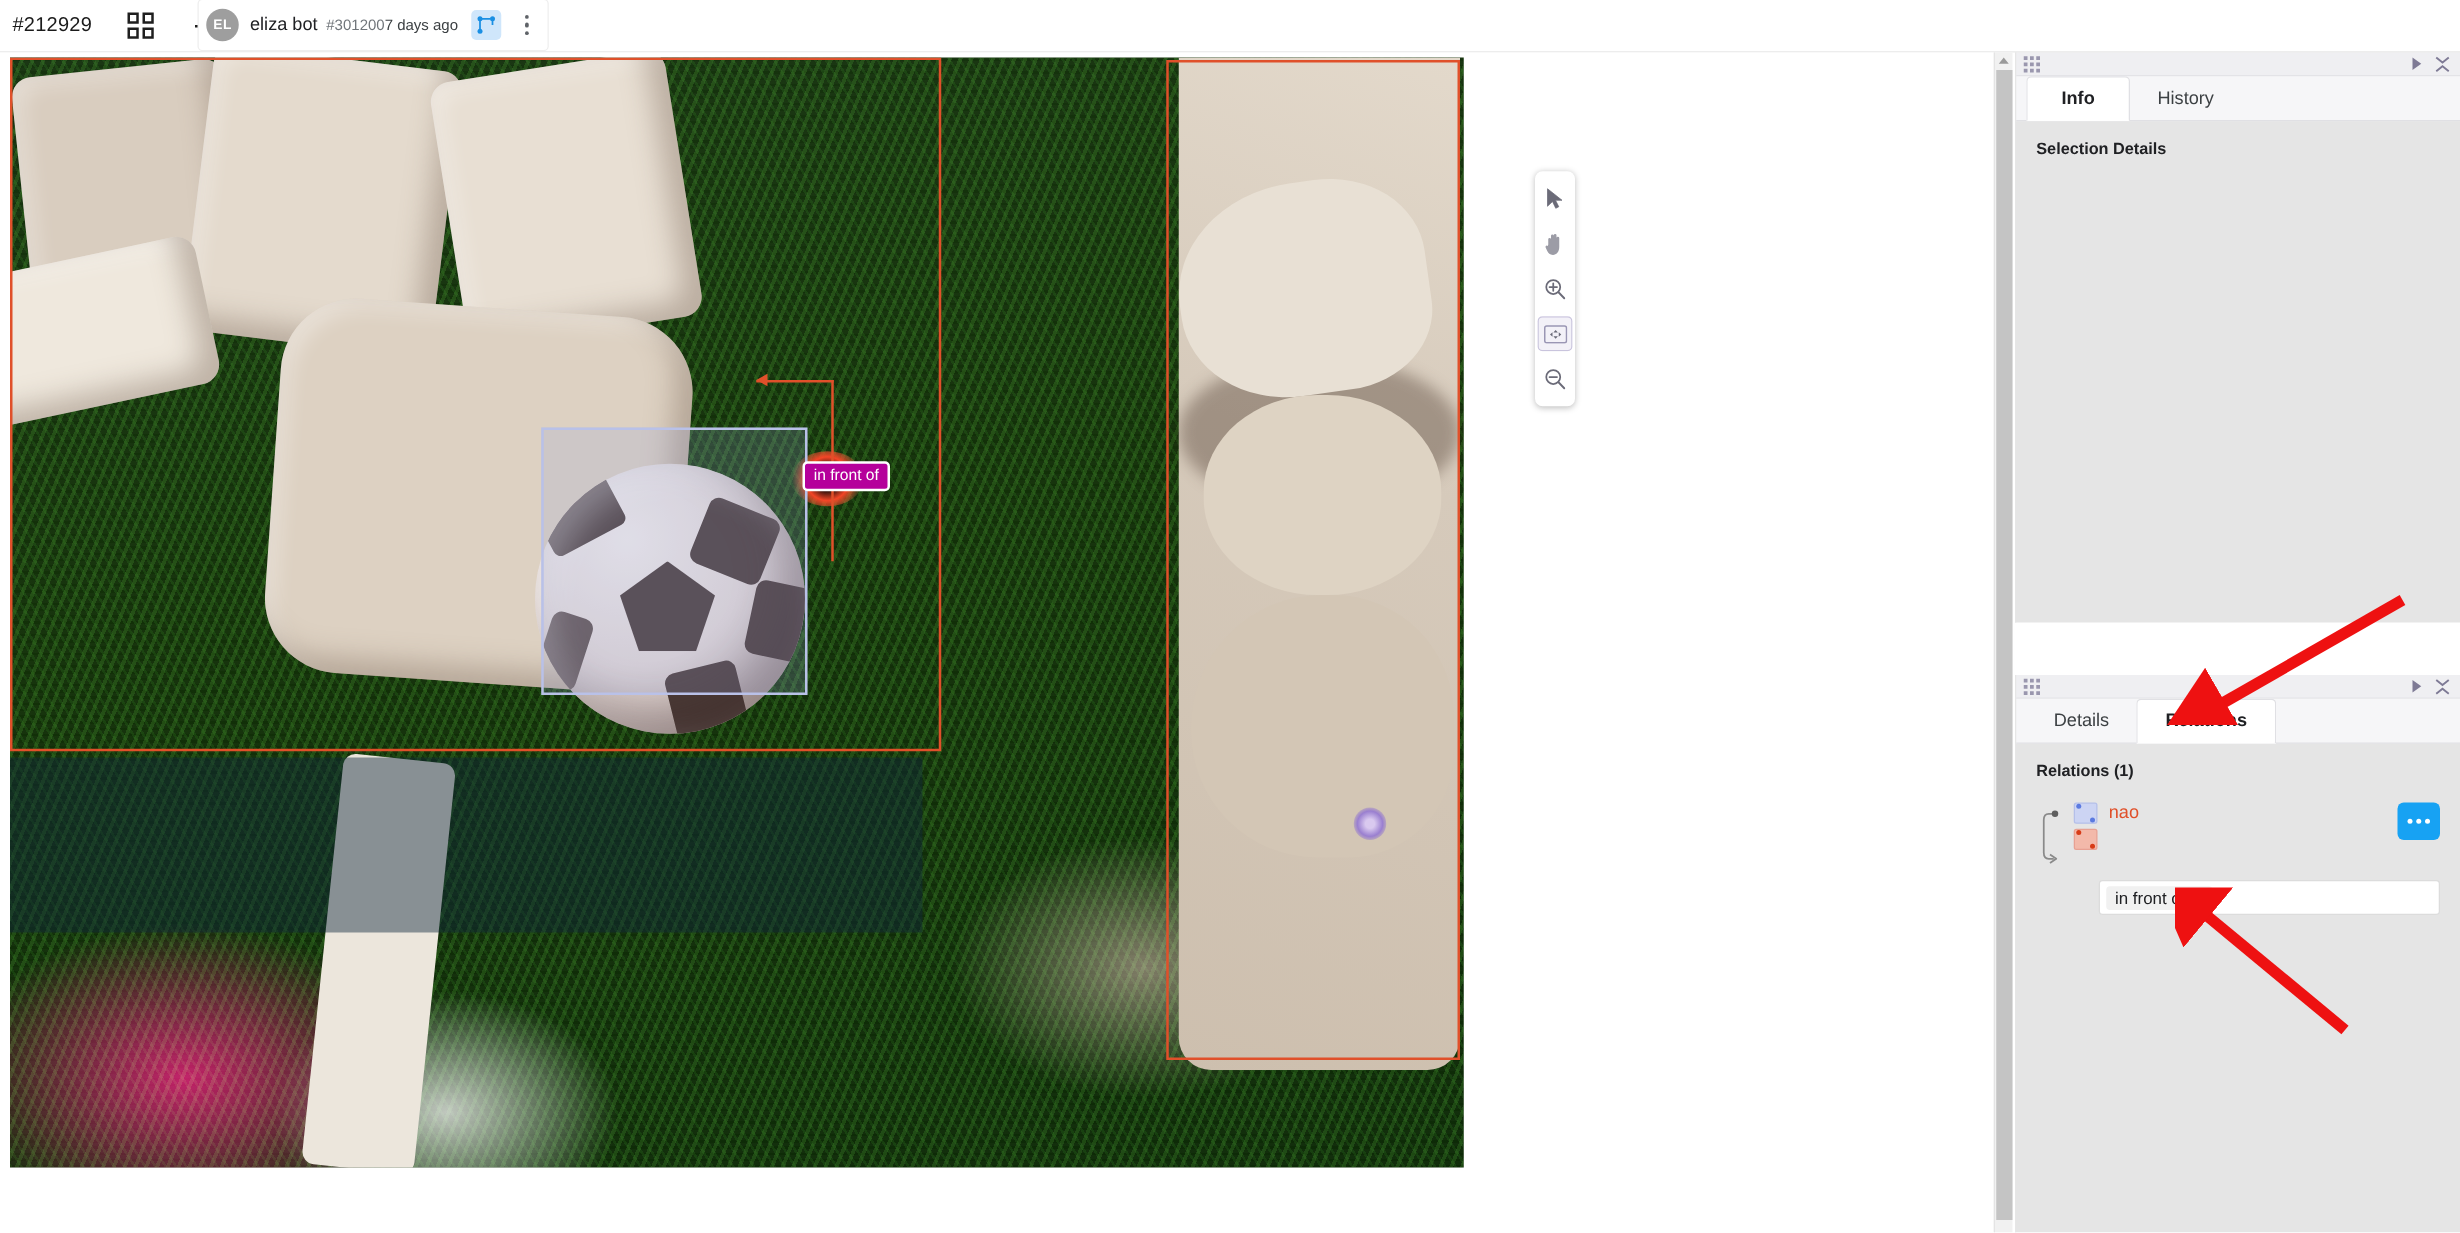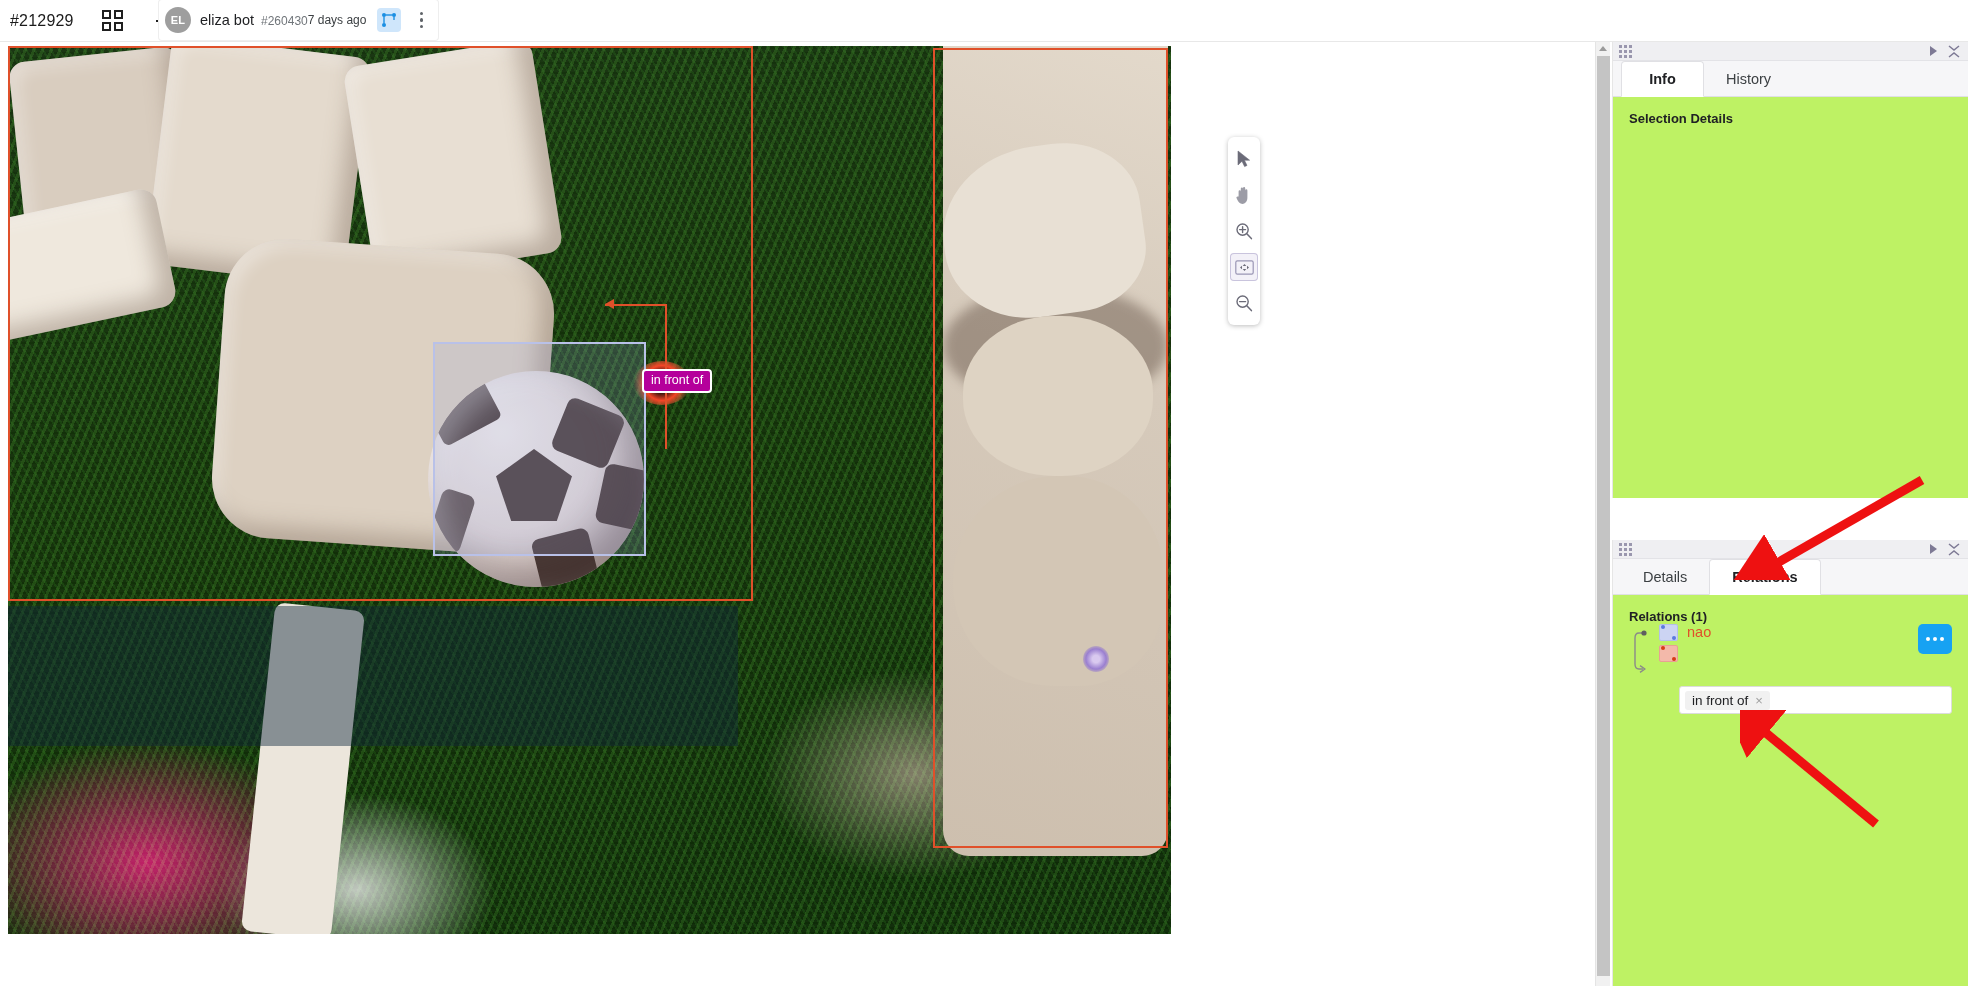--- a/index.html
+++ b/index.html
@@ -171,21 +171,21 @@
   .canvas-scroll .up {
     position:absolute; left:3px; top:4px; width:0; height:0;
     border-left:4.5px solid transparent; border-right:4.5px solid transparent; border-bottom:5px solid #9a9a9a;
   }
   .canvas-scroll .thumb {
     position:absolute; left:1px; top:14px; width:13px; height:920px; background:#c4c4c4; border-radius:0;
   }
 
   
   .rpanel {
-    position:absolute; left:1612px; width:356px; background:#bef264;
+    position:absolute; left:1612px; width:356px; background:#e5e5e5;
     border-left:1px solid #e6e6e6;
   }
   .rpanel-top { top:42px; height:456px; }
   .rpanel-bottom { top:540px; height:446px; }
   .panel-head {
     height:19px; background:#efeff2; display:flex; align-items:center;
     justify-content:space-between; padding:0 8px 0 6px; border-bottom:1px solid #e3e3e7;
   }
   .drag-dots { display:grid; grid-template-columns:repeat(3, 3px); grid-template-rows:repeat(3,3px); gap:2px; cursor:grab; }
   .drag-dots i { width:3px; height:3px; background:#9a97ae; display:block; }
@@ -200,21 +200,21 @@
     font-size:14.5px; color:#3c4043; cursor:pointer; background:transparent;
   }
   .tab.active {
     background:#ffffff; color:#202124; font-weight:bold;
     border:1px solid #e0e0e4; border-bottom:1px solid #ffffff; margin-bottom:-1px;
     border-radius:4px 4px 0 0;
   }
   .panel-body { padding:14px 16px; }
   .section-title { font-size:13px; color:#202124; font-weight:bold; }
 
-  .relrow { display:flex; align-items:flex-start; margin-top:0; padding-left:2px; }
+  .relrow { display:flex; align-items:flex-start; margin-top:18px; padding-left:2px; }
   .bracket { width:26px; height:46px; position:relative; flex:0 0 26px; margin-top:4px; }
   .thumbs { display:flex; flex-direction:column; gap:4px; margin-left:2px; }
   .thumb-sq { width:19px; height:17px; border-radius:2px; position:relative; }
   .thumb-ball { background:#ccd4f3; border:1px solid #b4bfe9; }
   .thumb-nao  { background:#f3b9aa; border:1px solid #e8a193; }
   .thumb-sq .d1, .thumb-sq .d2 { position:absolute; width:4px; height:4px; border-radius:50%; }
   .thumb-ball .d1 { background:#5b7ae0; left:1px; top:0px; }
   .thumb-ball .d2 { background:#5b7ae0; right:1px; bottom:0px; }
   .thumb-nao .d1  { background:#d73b17; left:1px; top:0px; }
   .thumb-nao .d2  { background:#d73b17; right:1px; bottom:0px; }
@@ -256,21 +256,21 @@
     </div>
     <div class="icon-btn" style="margin-left:18px;">
       <span class="plus-icon"></span>
     </div>
 
     <div class="user-card">
       <div class="avatar">EL</div>
       <div class="user-meta">
         <div class="user-line1">
           <span class="user-name">eliza bot</span>
-          <span class="user-hash">#260430</span>
+          <span class="user-hash">#301200</span>
         </div>
         <div class="user-time">7 days ago</div>
       </div>
       <div class="relation-tool">
         <svg width="16" height="16" viewBox="0 0 16 16">
           <circle cx="3" cy="3" r="2" fill="#1a8fe3"></circle>
           <circle cx="13" cy="3" r="2" fill="#1a8fe3"></circle>
           <circle cx="3" cy="13" r="2" fill="#1a8fe3"></circle>
           <path d="M3 4.6 L3 11.4" stroke="#1a8fe3" stroke-width="1.4"></path>
           <path d="M4.6 3 L11.4 3" stroke="#1a8fe3" stroke-width="1.4"></path>

